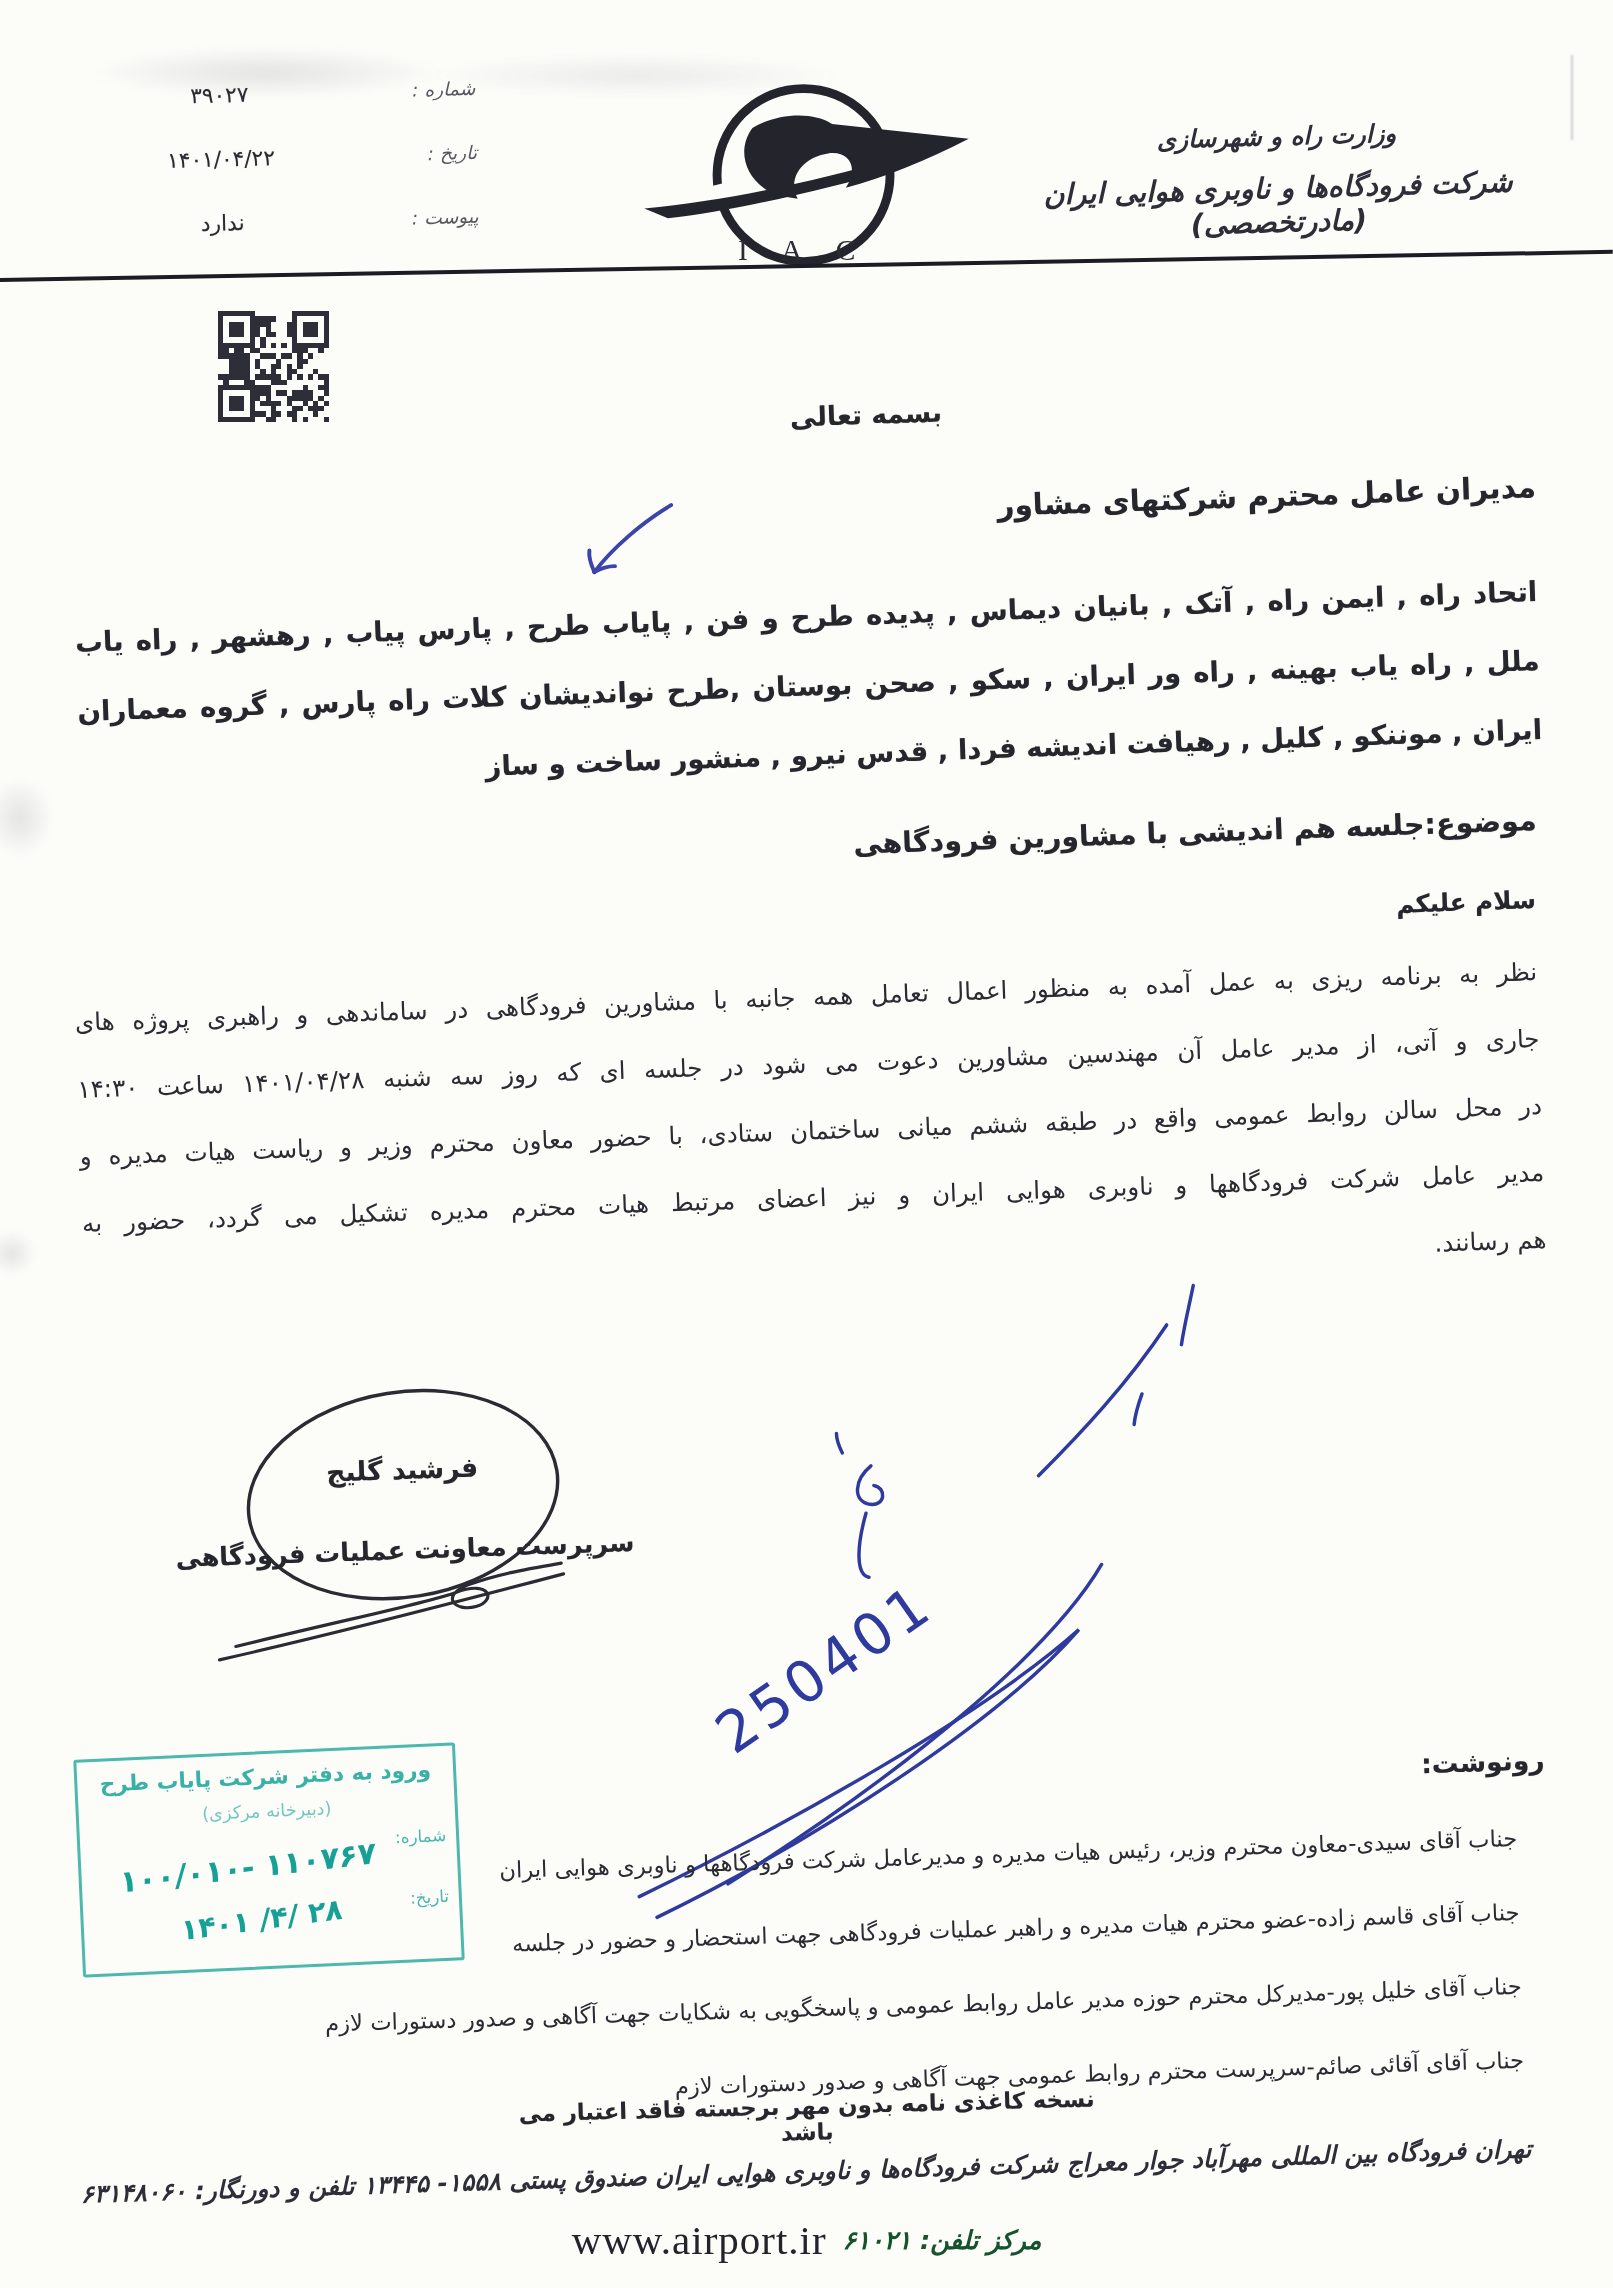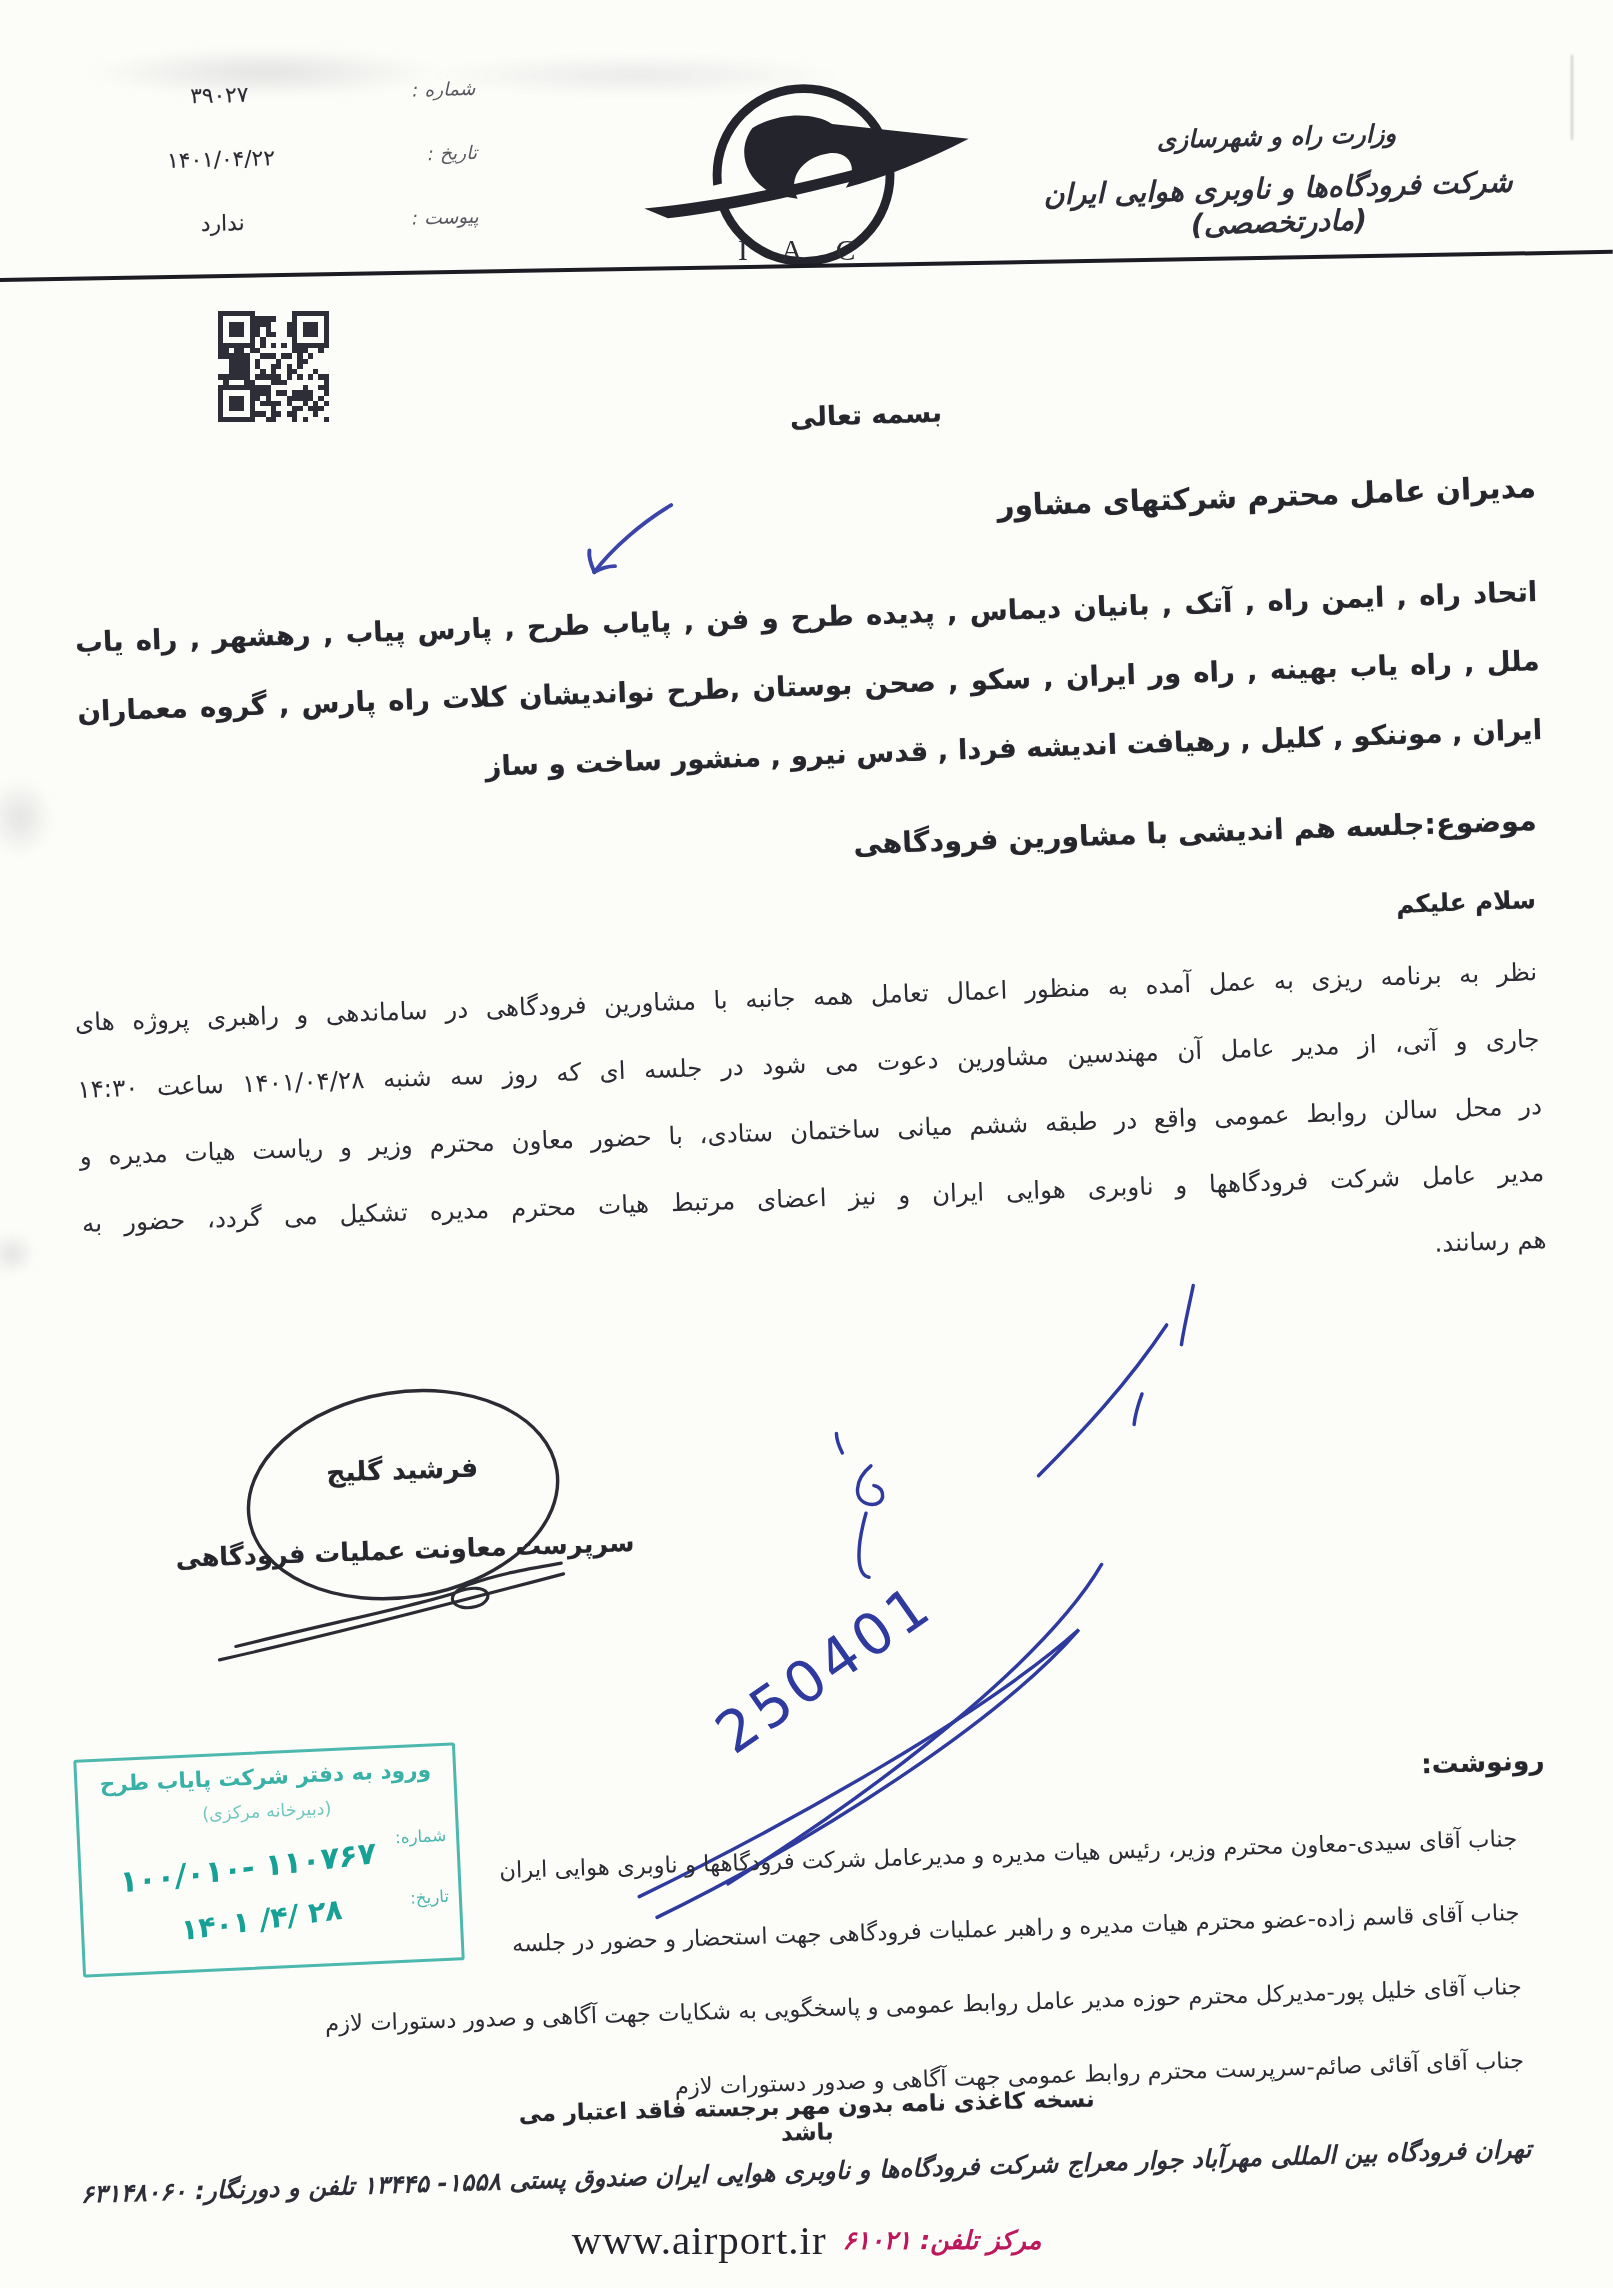--- a/index.html
+++ b/index.html
@@ -88,21 +88,21 @@
   .cc .item{height:74px; line-height:74px; text-align:right;}
 
   .note{left:493px; top:2093px; width:630px; text-align:center;
     font-weight:bold; font-size:22.7px; transform:rotate(-1.5deg);}
 
   .addr{left:68px; top:2157px; width:1478px; text-align:center;
     font-size:24.6px; font-weight:bold; font-style:italic; color:#2e2e38;
     transform:rotate(-1.8deg);}
   .contact{left:394px; top:2216px; width:827px; display:flex; align-items:center;
     justify-content:center; gap:15.8px;}
-  .contact .phone{font-size:25.6px; font-style:italic; font-weight:bold; color:#be185d;}
+  .contact .phone{font-size:25.6px; font-style:italic; font-weight:bold; color:#14532d;}
   .contact .site{font-family:"Liberation Serif", serif; font-size:41px; color:#23232b;
     direction:ltr; letter-spacing:1px;}
 
   
   .smudge{background:radial-gradient(closest-side, rgba(120,125,130,.18), rgba(120,125,130,0)); filter:blur(3px);}
   .vline{width:2px; background:rgba(110,115,120,.35); filter:blur(1px);}
 </style>
 </head>
 <body>
 

